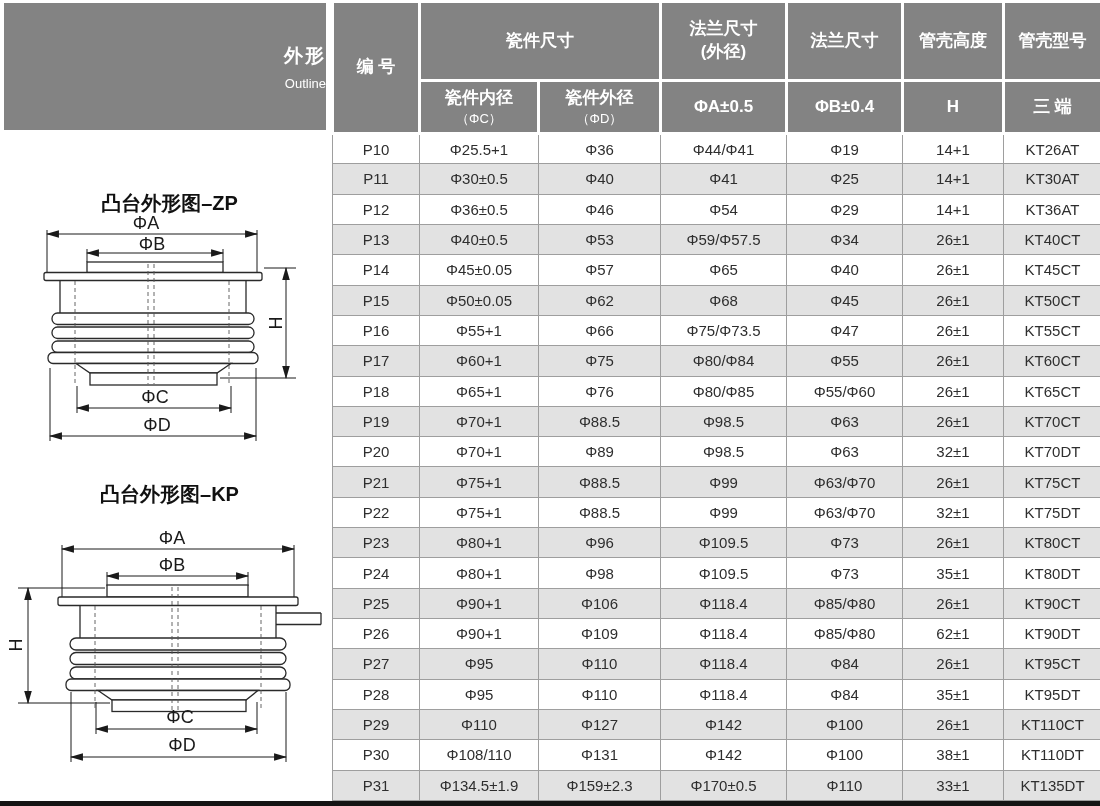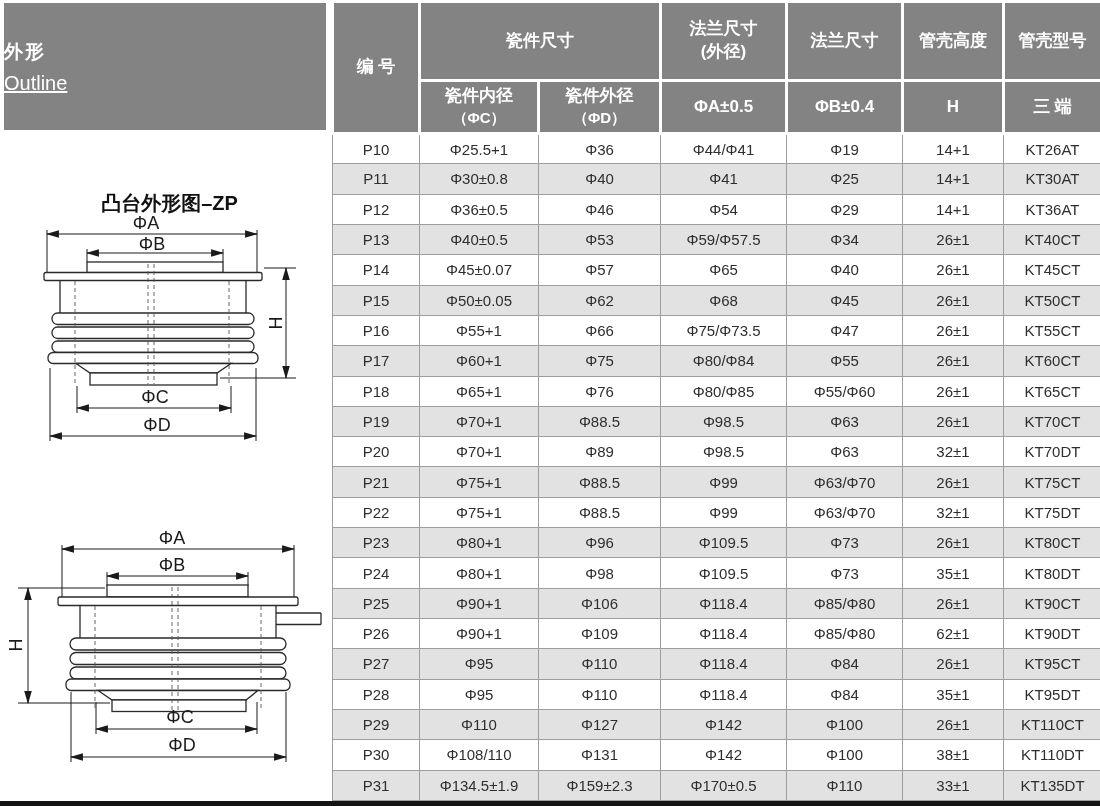--- a/index.html
+++ b/index.html
@@ -7,24 +7,24 @@
   body { font-family:"Liberation Sans","DejaVu Sans",sans-serif; }
   .page {
     position:relative; width:1100px; height:806px; background:#ffffff;
     overflow:hidden;
   }
   
   .outline-panel { position:absolute; left:0; top:0; width:331px; height:801px; background:#fff; }
   .outline-header {
     position:absolute; left:4px; top:3px; width:322px; height:127px;
     background:#838383; color:#fff; display:flex; flex-direction:column;
-    align-items:flex-start; justify-content:center; gap:7px;
+    align-items:flex-end; justify-content:center; gap:7px;
   }
   .outline-header .zh { font-size:19px; font-weight:bold; letter-spacing:2px; }
-  .outline-header .en { font-size:20px;text-decoration:underline; }
+  .outline-header .en { font-size:13px; }
   .drawing-title {
     position:absolute; left:0; width:339px; text-align:center;
     font-size:20px; font-weight:bold; color:#111;
   }
   .title-zp { top:190px; }
   .title-kp { top:481px; }
   .drawing-svg { position:absolute; left:0; }
   .svg-zp { top:212px; width:331px; height:240px; }
   .svg-kp { top:510px; width:331px; height:292px; }
   svg text.dim { font-family:"Liberation Sans","DejaVu Sans",sans-serif; font-size:18px; fill:#1a1a1a; }
@@ -33,21 +33,21 @@
   
   table.spec {
     position:absolute; left:331px; top:0; width:769px; height:801px;
     border-collapse:collapse; table-layout:fixed;
   }
   table.spec thead td {
     background:#838383; color:#ffffff; border:3px solid #ffffff;
     text-align:center; vertical-align:middle;
     font-weight:bold; font-size:17px; line-height:1.35;
   }
-  table.spec thead td .sub { font-size:15px; font-weight:bold; }
+  table.spec thead td .sub { font-size:13px; font-weight:normal; }
   table.spec thead tr.h1 { height:79px; }
   table.spec thead tr.h2 { height:53px; }
   table.spec tbody td {
     border:1px solid #9e9e9e; text-align:center; vertical-align:middle;
     font-size:15px; color:#2e2e2e; padding:0; height:29px;
     white-space:nowrap; overflow:hidden;
   }
   table.spec tbody tr:nth-child(even) { background:#e2e2e2; }
   table.spec tbody tr:nth-child(odd) { background:#ffffff; }
 </style>
@@ -111,20 +111,21 @@
         <line x1="148" y1="264" x2="148" y2="384"></line>
           <line x1="154" y1="264" x2="154" y2="384"></line>
       </g>
       <text class="dim" x="146" y="229" text-anchor="middle">ΦA</text>
       <text class="dim" x="152" y="250" text-anchor="middle">ΦB</text>
       <text class="dim" x="275" y="329" text-anchor="middle" transform="rotate(90 275 323)">H</text>
       <text class="dim" x="155" y="403" text-anchor="middle">ΦC</text>
       <text class="dim" x="157" y="431" text-anchor="middle">ΦD</text>
     </svg>
 
+    <div class="drawing-title title-kp">凸台外形图–KP</div>
 
     <svg class="drawing-svg svg-kp" viewBox="0 510 331 292" xmlns="http://www.w3.org/2000/svg">
       <defs>
         <marker id="kp-ah" viewBox="0 0 12 7" refX="11" refY="3.5" markerWidth="13" markerHeight="8" orient="auto-start-reverse">
           <path d="M0,0 L12,3.5 L0,7 Z" fill="#1a1a1a"></path>
         </marker>
       </defs>
       <g stroke="#1a1a1a" stroke-width="1" fill="none">
 
         <line x1="62" y1="549" x2="294" y2="549" marker-start="url(#kp-ah)" marker-end="url(#kp-ah)"></line>
@@ -219,21 +220,21 @@
           <td>P10</td>
           <td>Φ25.5+1</td>
           <td>Φ36</td>
           <td>Φ44/Φ41</td>
           <td>Φ19</td>
           <td>14+1</td>
           <td>KT26AT</td>
         </tr>
         <tr>
           <td>P11</td>
-          <td>Φ30±0.8</td>
+          <td>Φ30±0.5</td>
           <td>Φ40</td>
           <td>Φ41</td>
           <td>Φ25</td>
           <td>14+1</td>
           <td>KT30AT</td>
         </tr>
         <tr>
           <td>P12</td>
           <td>Φ36±0.5</td>
           <td>Φ46</td>
@@ -246,21 +247,21 @@
           <td>P13</td>
           <td>Φ40±0.5</td>
           <td>Φ53</td>
           <td>Φ59/Φ57.5</td>
           <td>Φ34</td>
           <td>26±1</td>
           <td>KT40CT</td>
         </tr>
         <tr>
           <td>P14</td>
-          <td>Φ45±0.07</td>
+          <td>Φ45±0.05</td>
           <td>Φ57</td>
           <td>Φ65</td>
           <td>Φ40</td>
           <td>26±1</td>
           <td>KT45CT</td>
         </tr>
         <tr>
           <td>P15</td>
           <td>Φ50±0.05</td>
           <td>Φ62</td>

